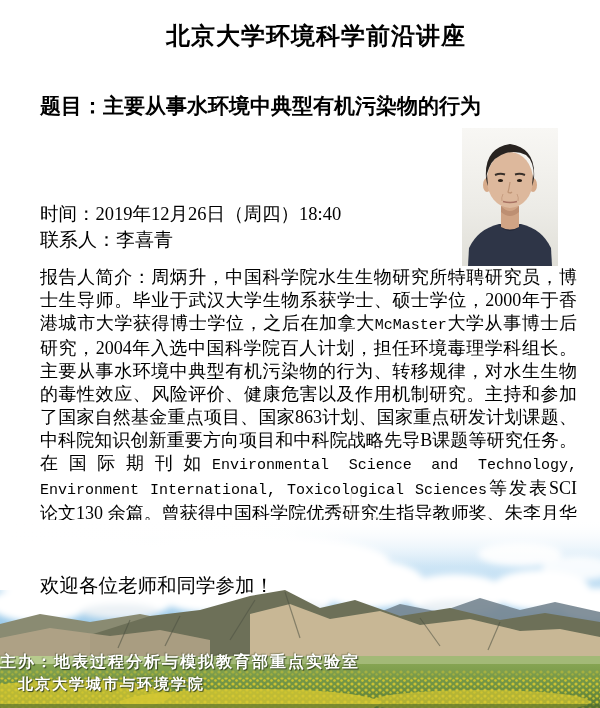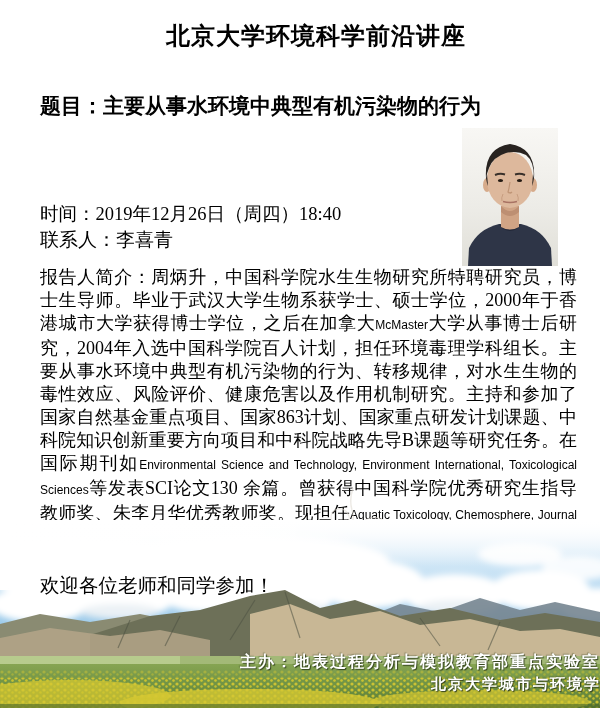--- a/index.html
+++ b/index.html
@@ -25,30 +25,30 @@
   .info-line.contact{ font-size:19px; line-height:24px; }
   .photo{
     position:absolute; left:462px; top:128px; width:96px; height:138px;
   }
   .bio{
     position:absolute; top:266px; left:40px; width:537px; margin:0;
     font-size:18px; line-height:23px; text-align:justify;
   }
   .bio .bio-label{ font-weight:normal; }
   .bio .latin{
-    font-family:Liberation Sans, sans-serif; font-size:12px;
+    font-family:Liberation Mono, monospace; font-size:15px;
   }
   .watermark{ position:absolute; left:325px; top:486px; opacity:0.55; }
   .welcome{
     position:absolute; top:572px; left:40px; font-size:19.5px; z-index:3;
   }
   .landscape{ position:absolute; left:0; top:520px; width:600px; height:188px; }
   .landscape svg{ display:block; }
   .org-line{
-    position:absolute; width:600px; text-align:right; color:#ffffff;
+    position:absolute; width:600px; text-align:left; color:#ffffff;
     font-weight:bold; letter-spacing:2px; z-index:2;
     text-shadow:1px 1px 1px rgba(45,60,25,0.95), -1px -1px 1px rgba(45,60,25,0.35);
   }
   .org-line.line1{ top:652px; left:0; font-size:16px; }
   .org-line.line2{ top:675px; left:18px; font-size:15px; }
 </style>
 </head>
 <body>
 
 <div class="poster">

